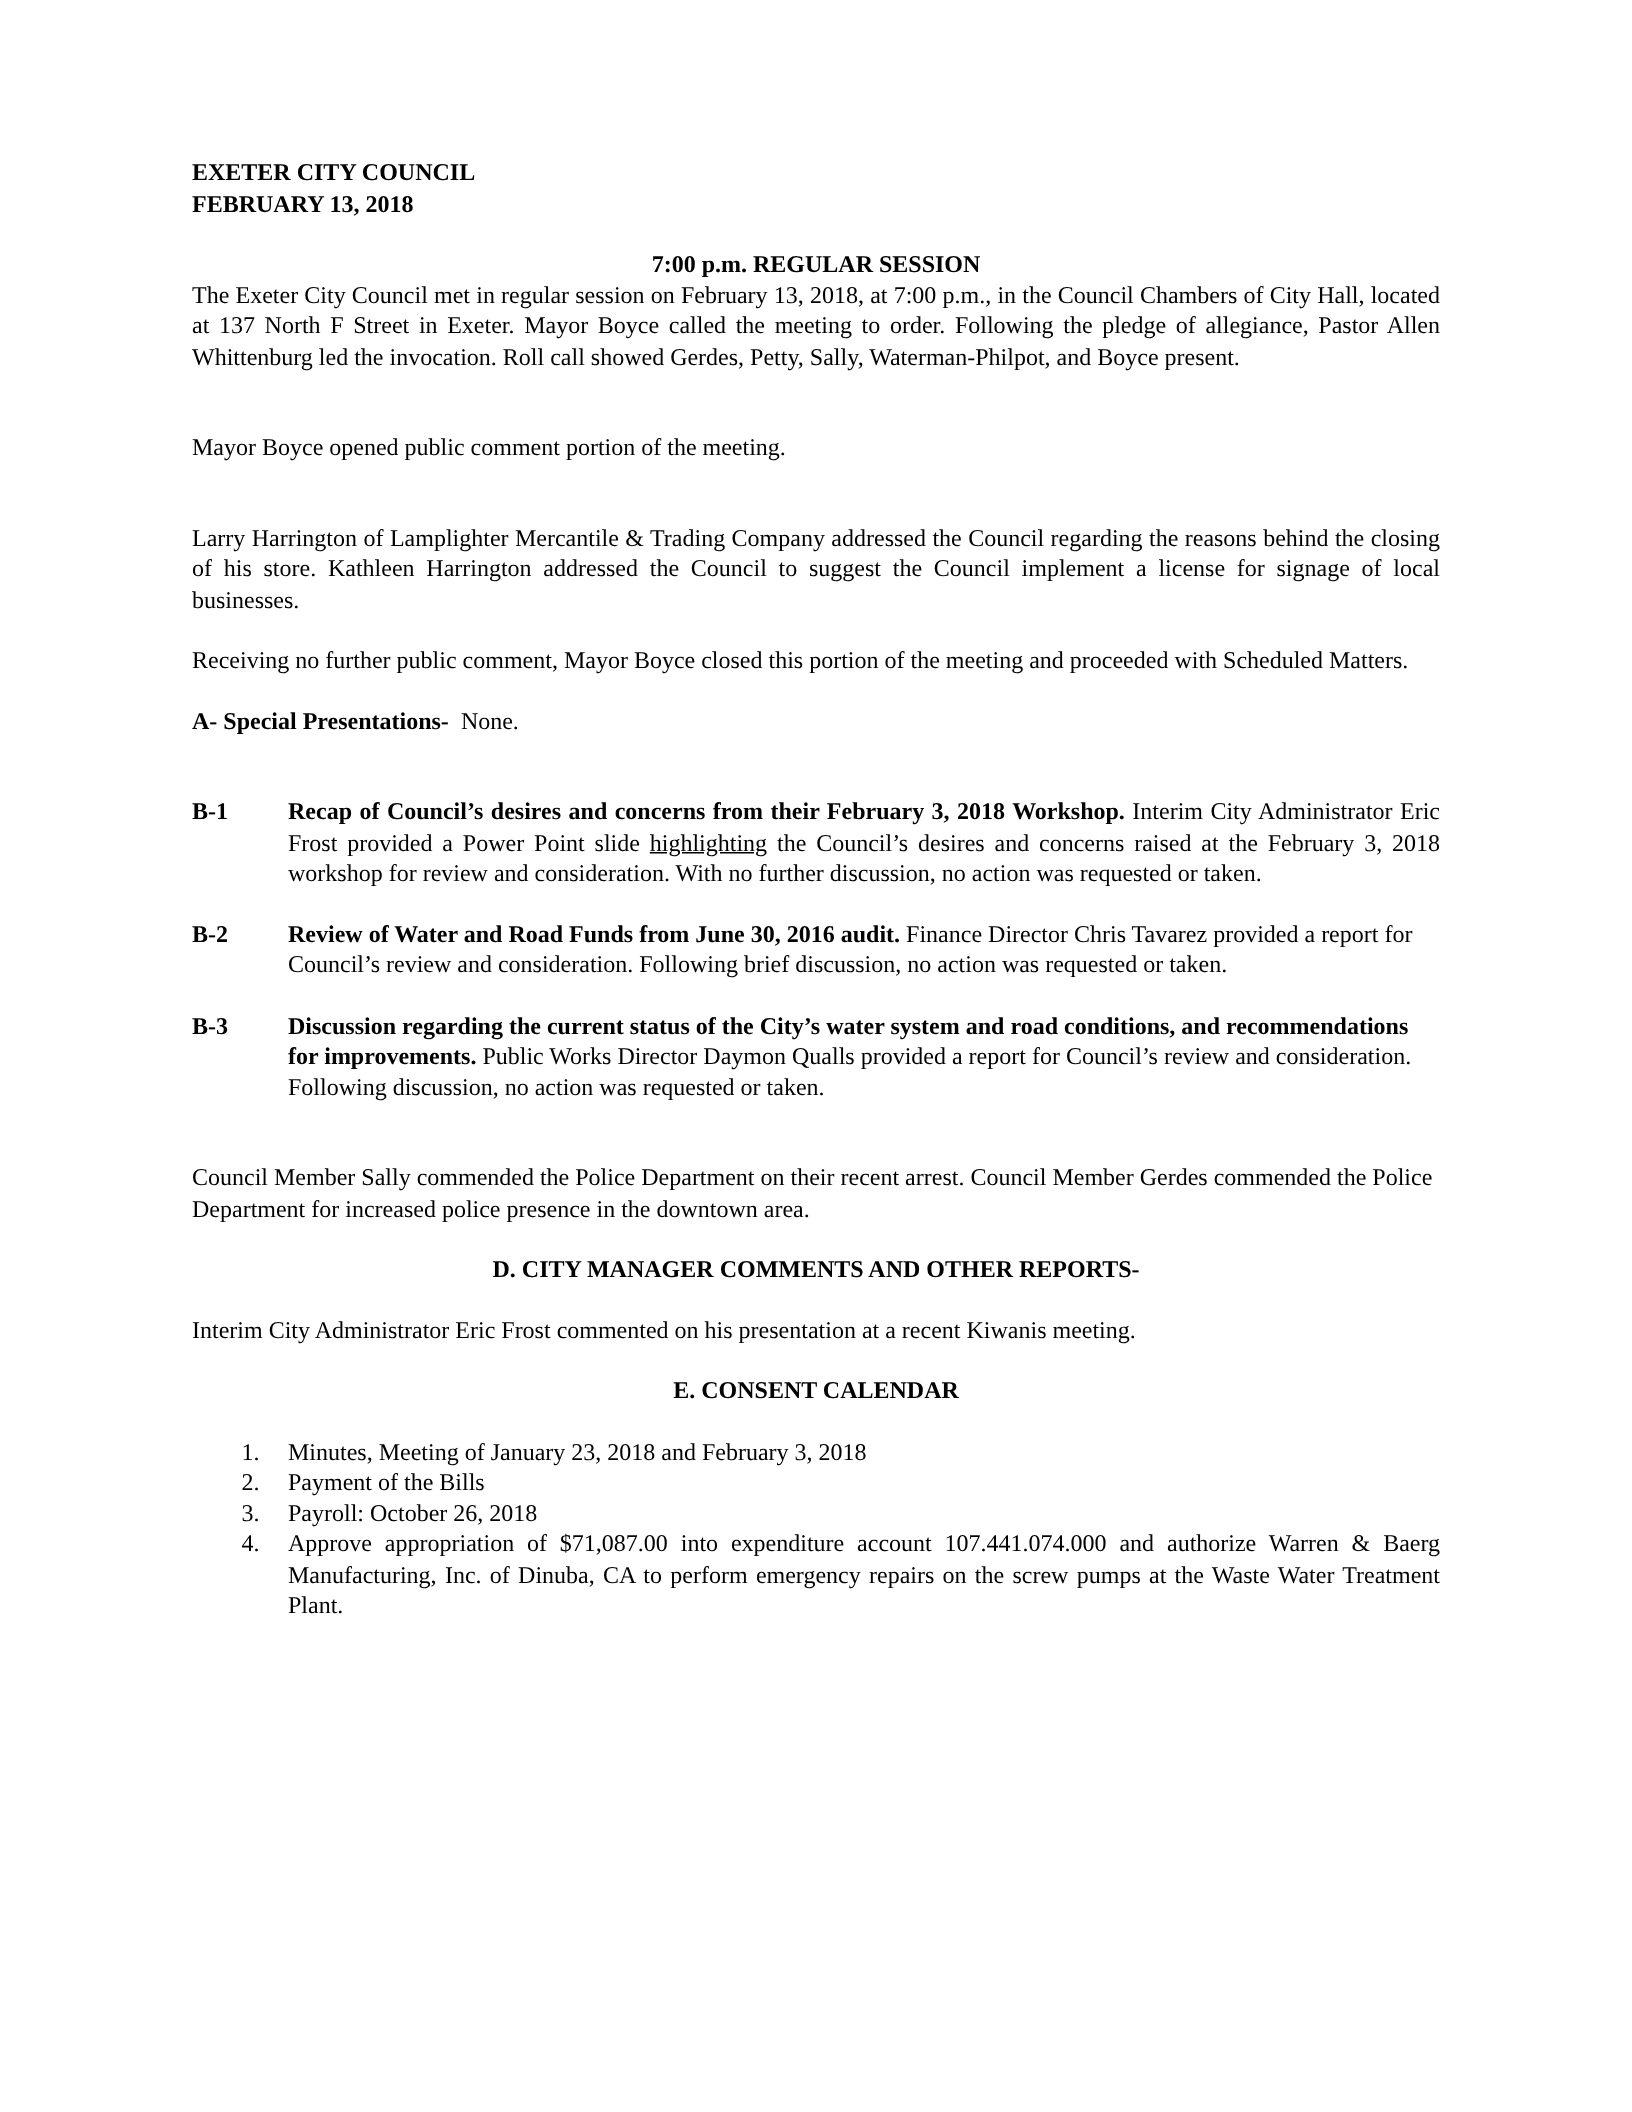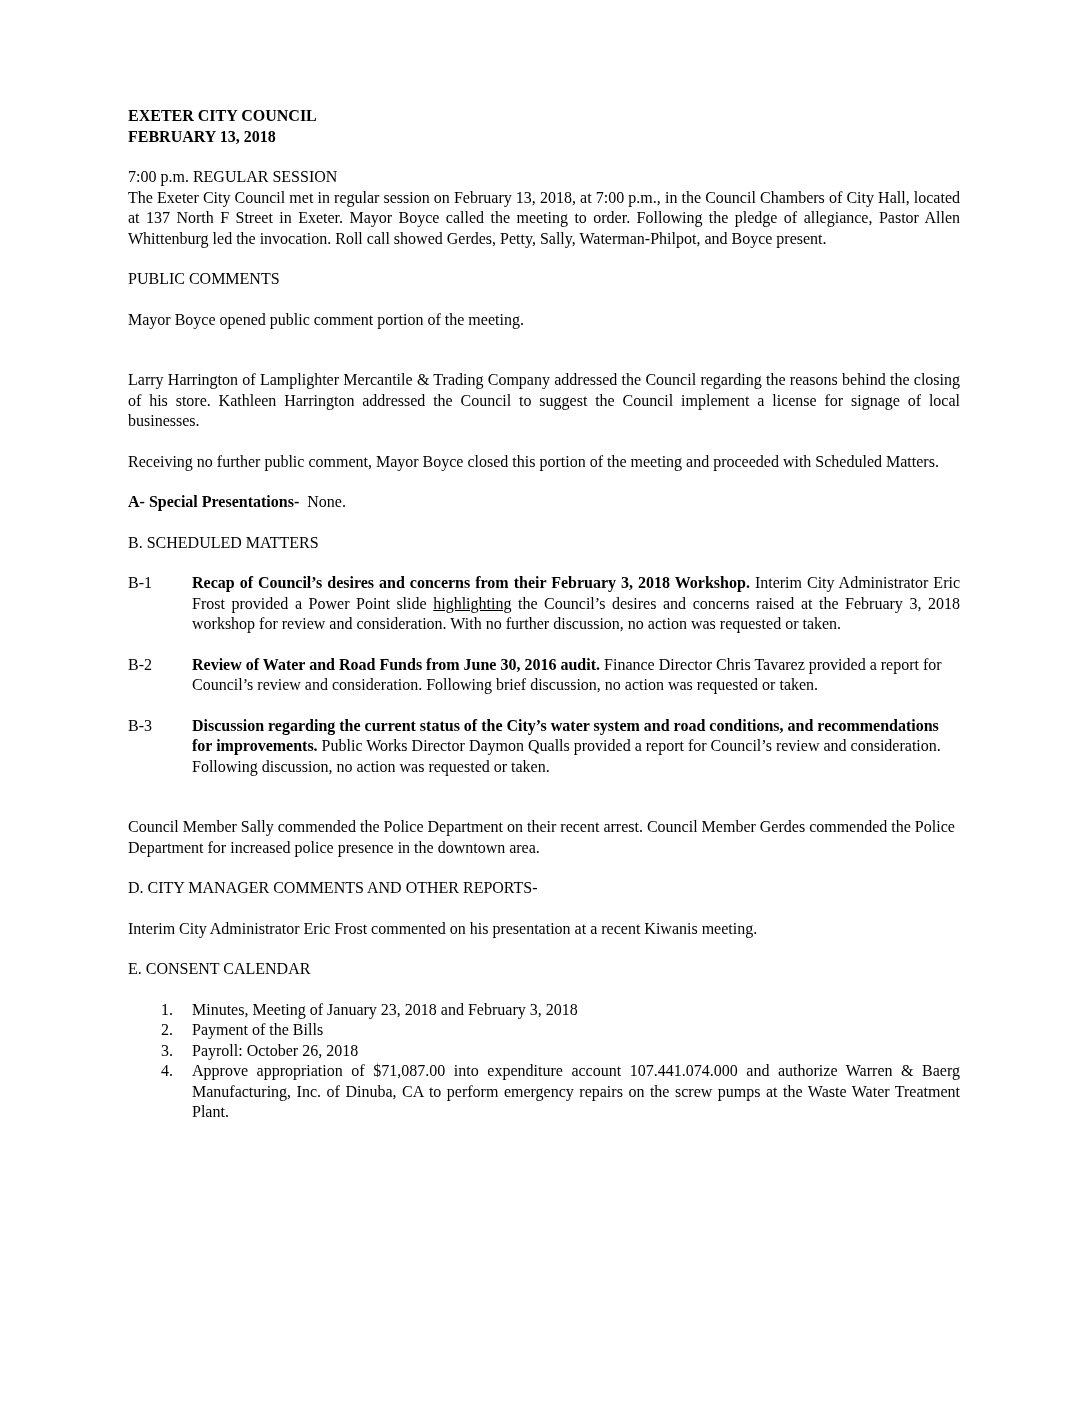--- a/index.html
+++ b/index.html
@@ -6,24 +6,24 @@
   body {
     width: 1088px; height: 1408px; position: relative; overflow: hidden;
     font-family: "Liberation Serif", "DejaVu Serif", serif;
     color: #000; font-size: 16px; line-height: 20.5px;
   }
   .page { position: absolute; left: 128px; top: 106px; width: 832px; }
   .bold { font-weight: bold; }
   .title-block { margin-bottom: 20px; }
   p { margin: 0; }
   .just { text-align: justify; }
-  .h { font-weight: normal; margin: 0; }
+  .h { font-weight: bold; margin: 0; text-align: center; }
   .gap-m { height: 20px; }
   .sched-item { display: flex; margin-bottom: 20px; }
-  .sched-id { width: 64px; flex: none; font-weight: normal; }
+  .sched-id { width: 64px; flex: none; font-weight: bold; }
   .sched-body { flex: 1; }
   .sched-body.justify { text-align: justify; }
   .u { text-decoration: underline; }
   ol.consent { list-style: none; margin: 0; padding: 0; }
   ol.consent li { display: flex; }
   .num { width: 31px; flex: none; padding-left: 33px; }
   .li-text { flex: 1; text-align: justify; }
 </style>
 </head>
 <body>
@@ -36,41 +36,39 @@
   </div>
 
   <div>
     <p class="h">7:00 p.m. REGULAR SESSION</p>
     <p class="just">The Exeter City Council met in regular session on February 13, 2018, at 7:00 p.m., in the Council Chambers of City Hall, located at 137 North F Street in Exeter.  Mayor Boyce called the meeting to order.  Following the pledge of allegiance, Pastor Allen Whittenburg led the invocation.  Roll call showed Gerdes, Petty, Sally, Waterman-Philpot, and Boyce present.</p>
   </div>
 
   <div class="gap-m"></div>
 
   <div>
-    <p class="h">PUBLIC COMMENTS</p>
     <div class="gap-m"></div>
     <p class="just">Mayor Boyce opened public comment portion of the meeting.</p>
     <div class="gap-m"></div>
     <div class="gap-m"></div>
     <p class="just">Larry Harrington of Lamplighter Mercantile &amp; Trading Company addressed the Council regarding the reasons behind the closing of his store.  Kathleen Harrington addressed the Council to suggest the Council implement a license for signage of local businesses.</p>
     <div class="gap-m"></div>
     <p class="just">Receiving no further public comment, Mayor Boyce closed this portion of the meeting and proceeded with Scheduled Matters.</p>
   </div>
 
   <div class="gap-m"></div>
 
   <p>
     <span class="bold">A- Special Presentations-</span>&nbsp;
     <span>None.</span>
   </p>
 
   <div class="gap-m"></div>
 
   <div>
-    <p class="h">B.  SCHEDULED MATTERS</p>
     <div class="gap-m"></div>
 
     <div class="sched-item">
       <div class="sched-id">B-1</div>
       <div class="sched-body justify">
         <span class="bold">Recap of Council’s desires and concerns from their February 3, 2018 Workshop.</span><span>  Interim City Administrator Eric Frost provided a Power Point slide </span><span class="u">highlighting</span><span> the Council’s desires and concerns raised at the February 3, 2018 workshop for review and consideration.  With no further discussion, no action was requested or taken.</span>
       </div>
     </div>
 
     <div class="sched-item">

